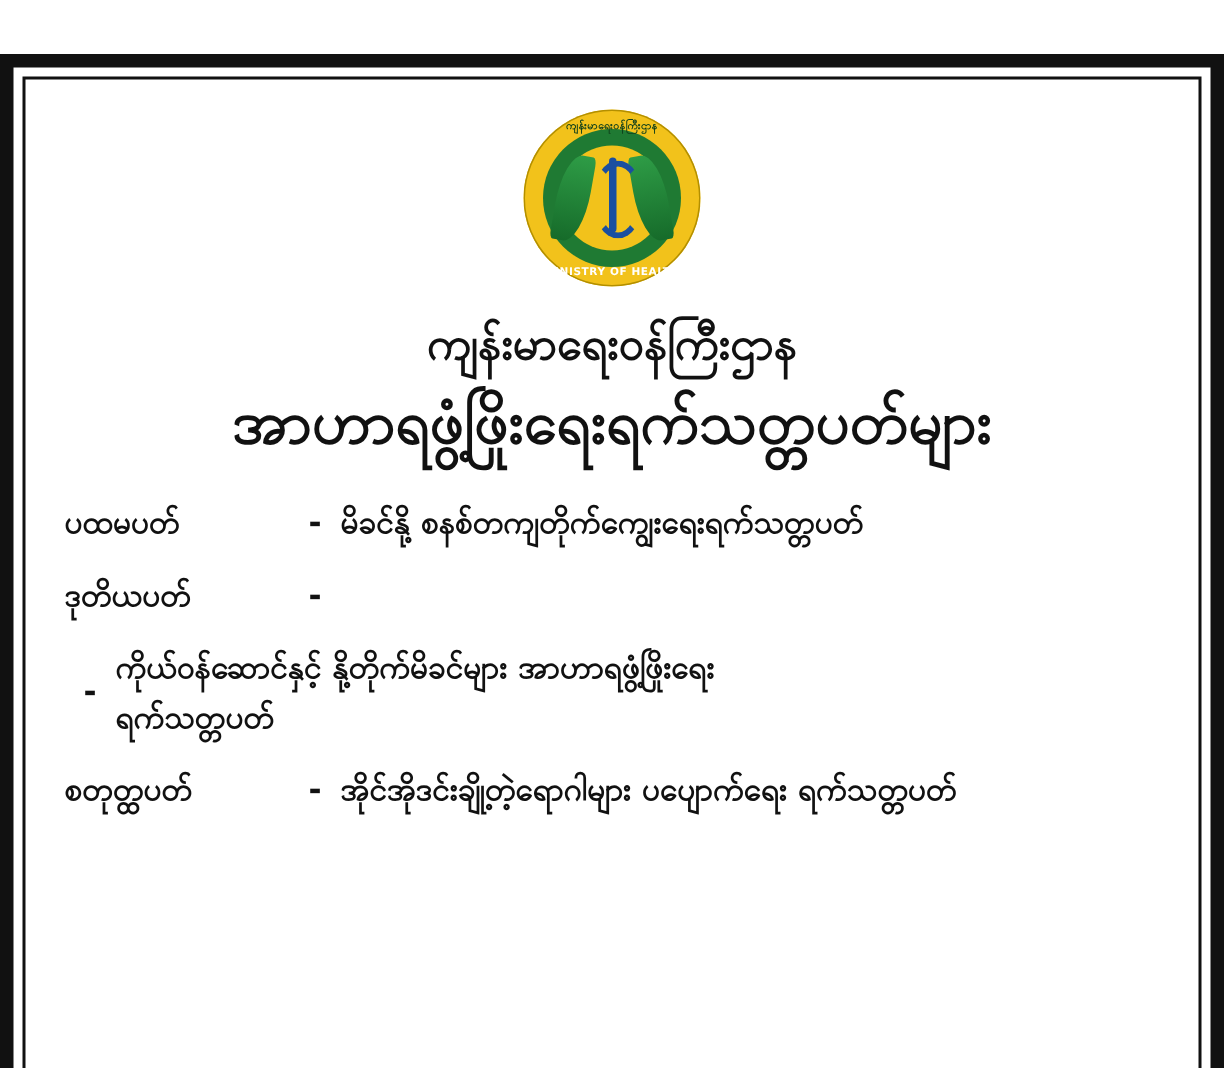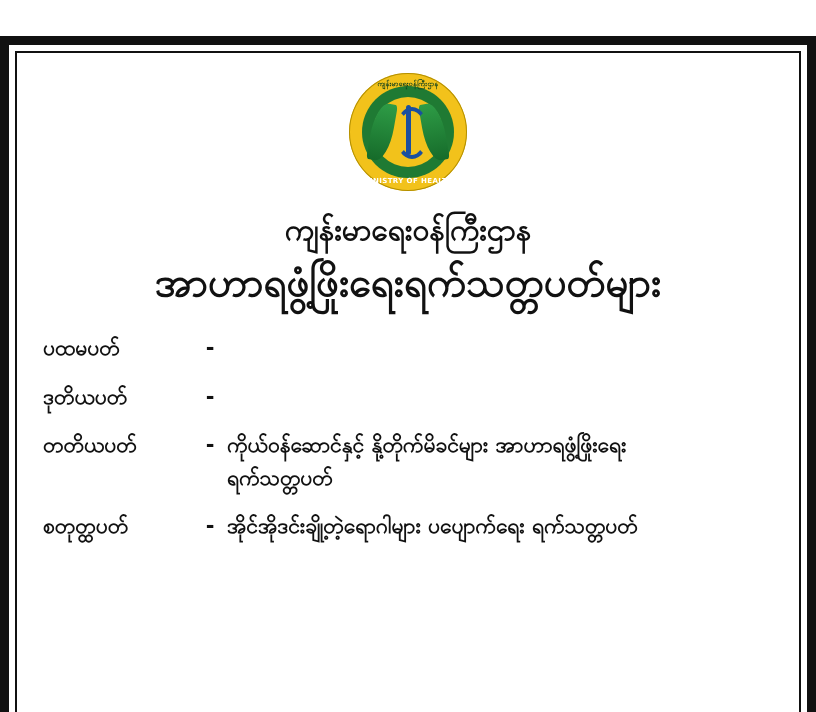--- a/index.html
+++ b/index.html
@@ -125,21 +125,21 @@
   .headings .line2 { font-size: 40px; }
   .headings .line3 { font-size: 30px; }
 
   
   .weeks {
     width: 100%;
     margin-top: 4px;
   }
   .week-row {
     display: flex;
-    align-items: flex-start;
+    align-items: center;
     margin-bottom: 16px;
     font-size: 21px;
     color: #111111;
     font-weight: bold;
     line-height: 1.55;
   }
   .week-ordinal {
     flex: 0 0 auto;
     width: 150px;
   }
@@ -178,31 +178,33 @@
     <div class="headings">
       <div class="line line1">ကျန်းမာရေးဝန်ကြီးဌာန</div>
       <div class="line line2">အာဟာရဖွံ့ဖြိုးရေးရက်သတ္တပတ်များ</div>
     </div>
 
     <div class="weeks">
 
       <div class="week-row">
         <div class="week-ordinal">ပထမပတ်</div>
         <div class="week-dash">-</div>
+        <div class="week-title">
+          <span>မိခင်နို့ စနစ်တကျတိုက်ကျွေးရေးရက်သတ္တပတ်</span>
+        </div>
       </div>
 
       <div class="week-row">
         <div class="week-ordinal">ဒုတိယပတ်</div>
         <div class="week-dash">-</div>
         <div class="week-title">
         </div>
       </div>
 
       <div class="week-row">
-        <div class="week-ordinal">တတိယပတ်</div>
         <div class="week-dash">-</div>
         <div class="week-title">
           <span>ကိုယ်ဝန်ဆောင်နှင့် နို့တိုက်မိခင်များ အာဟာရဖွံ့ဖြိုးရေး</span>
           <span class="l2">ရက်သတ္တပတ်</span>
         </div>
       </div>
 
       <div class="week-row">
         <div class="week-ordinal">စတုတ္ထပတ်</div>
         <div class="week-dash">-</div>

